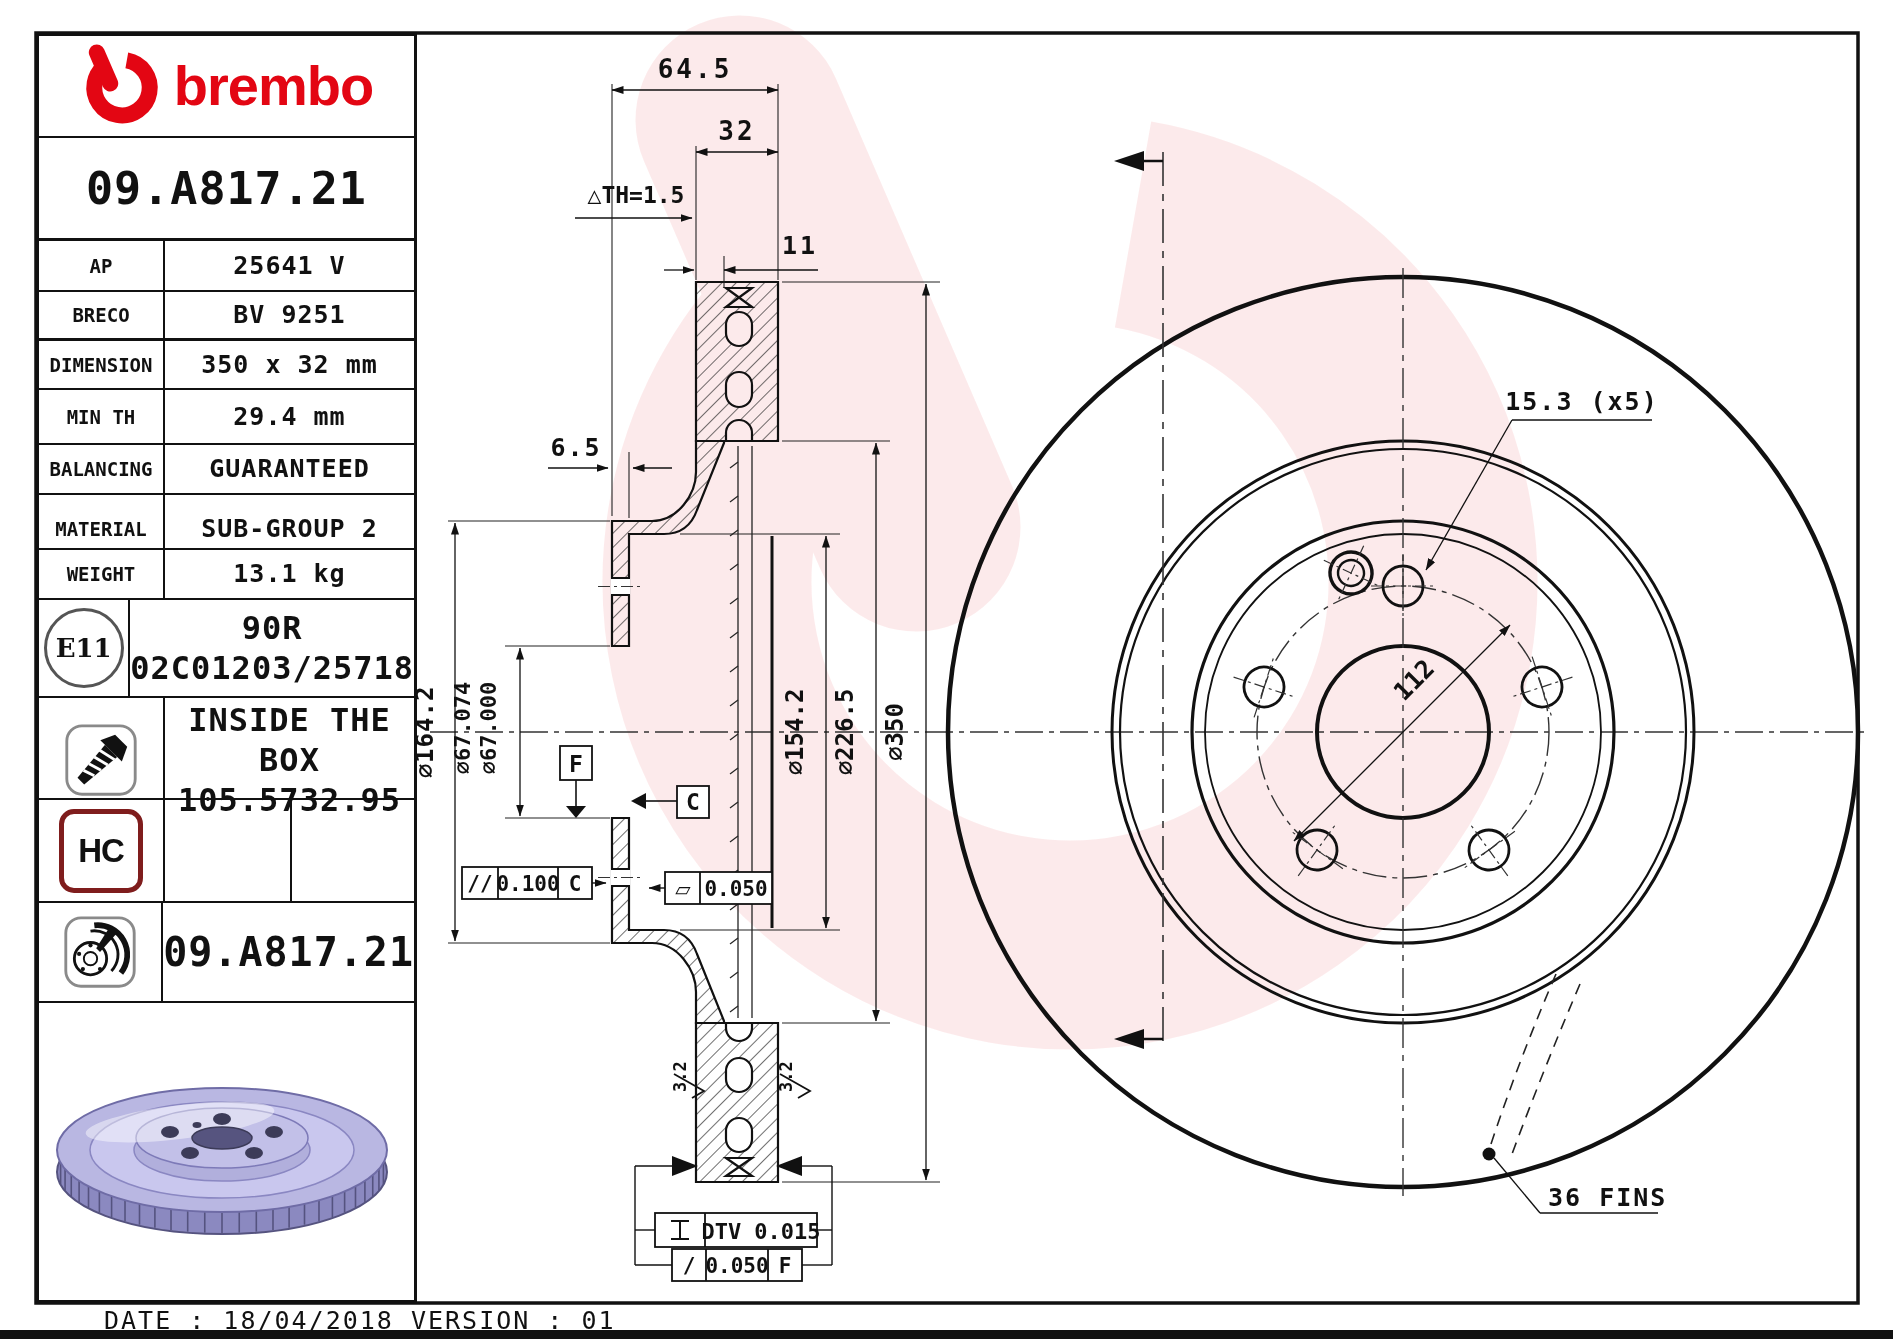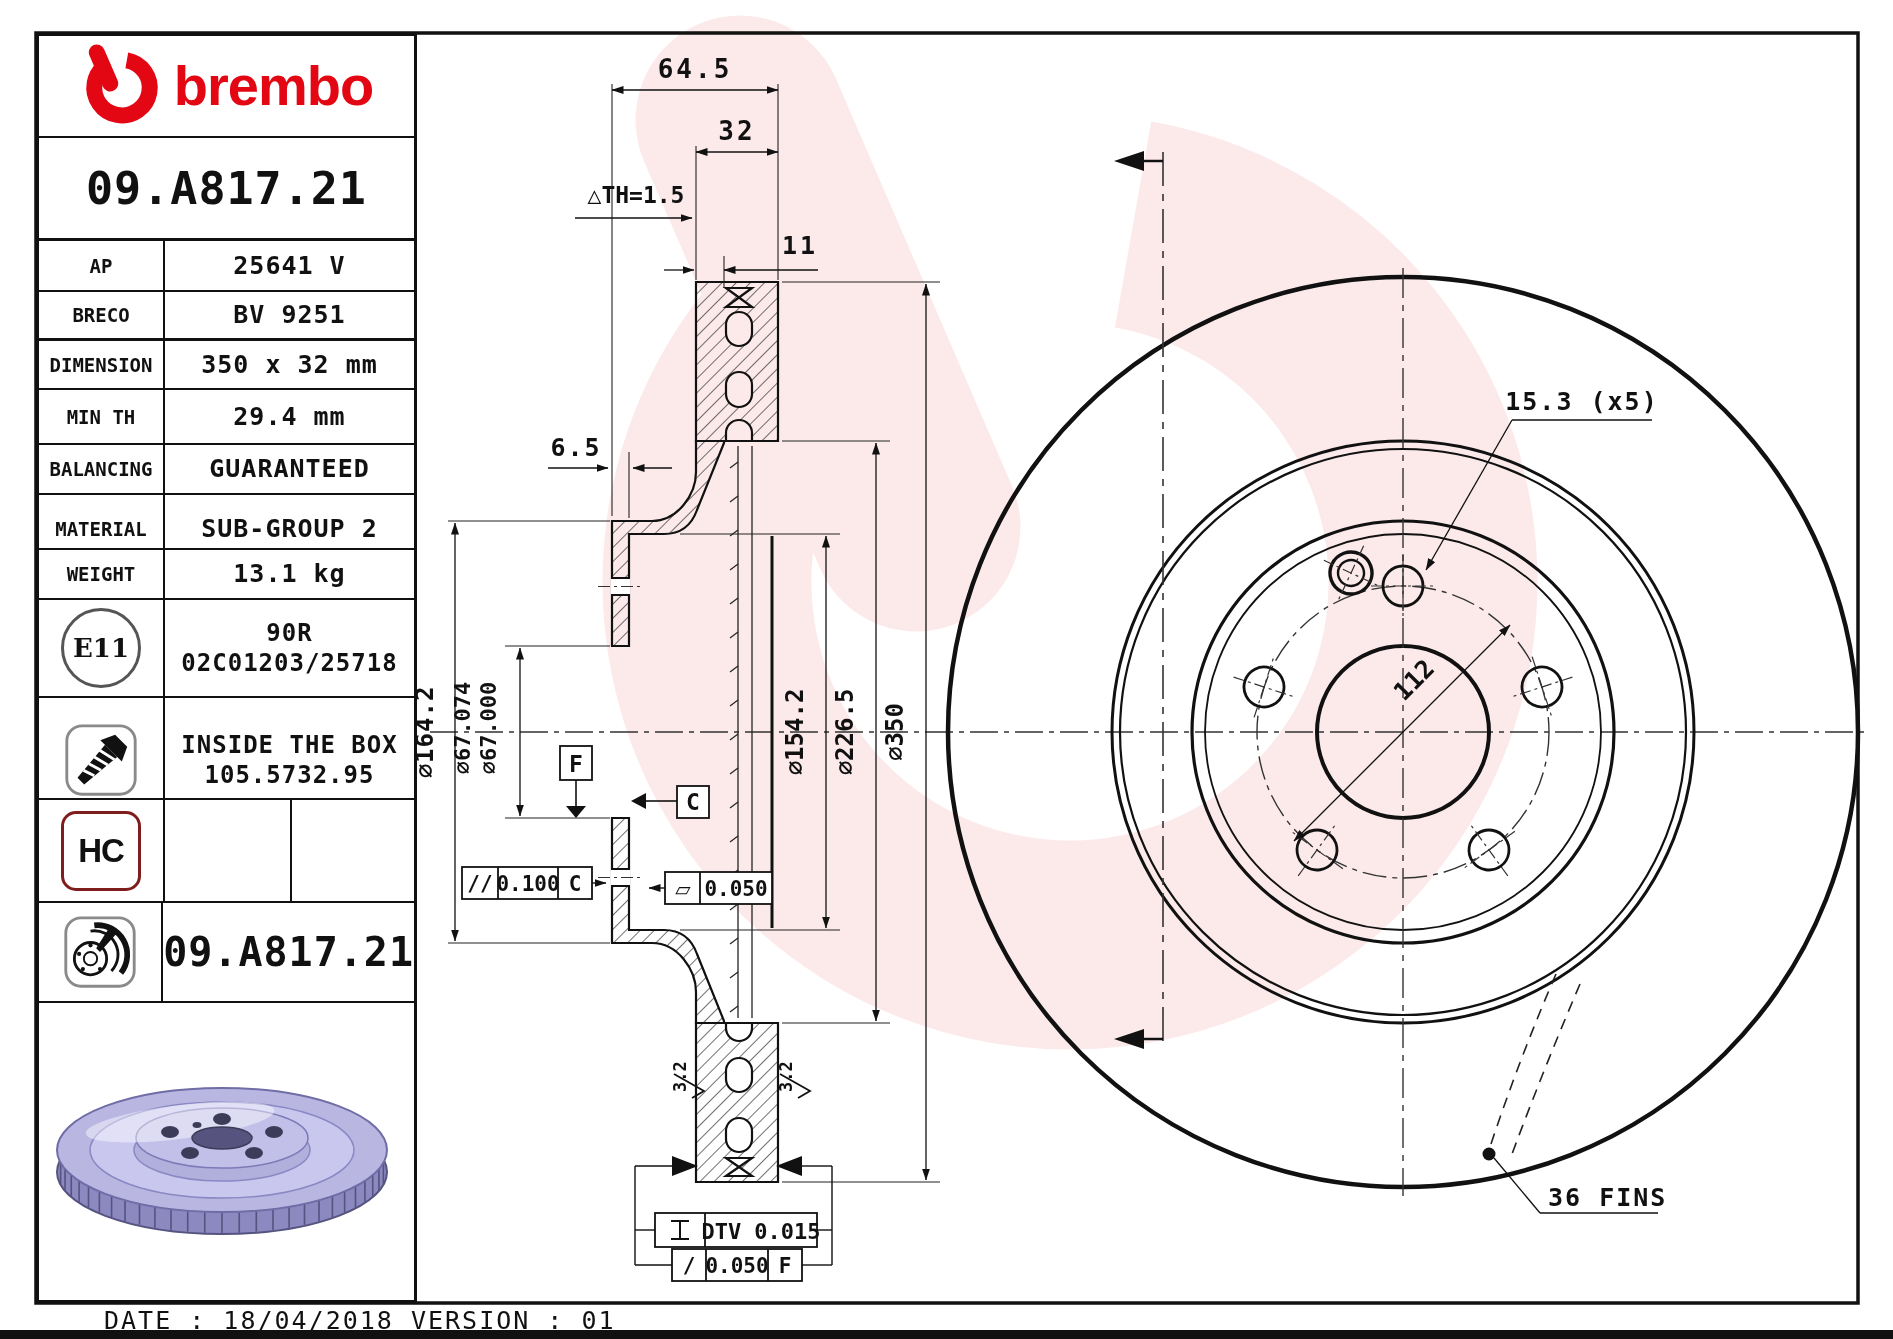--- a/index.html
+++ b/index.html
@@ -29,27 +29,27 @@
          font-size:19px;font-weight:700;letter-spacing:0px;}
   .vcell{flex:1;display:flex;align-items:center;justify-content:center;text-align:center;
          font-size:25px;font-weight:700;letter-spacing:1px;flex-direction:column;line-height:1.25;}
   .part-number{font-size:45px;font-weight:700;letter-spacing:1px;}
   .brand-word{color:#e30613;font-family:"Liberation Sans","DejaVu Sans",sans-serif;
               font-weight:800;font-size:56px;letter-spacing:-1px;line-height:1;}
   .hc-split{position:absolute;left:50%;top:0;width:0;height:100%;border-left:2px solid #111;}
   .badge-round{width:74px;height:74px;border:3px solid #555;border-radius:50%;display:flex;
                align-items:center;justify-content:center;font-family:"DejaVu Serif","Liberation Serif",serif;
                font-weight:700;font-size:26px;}
-  .badge-rect{width:74px;height:74px;border:3px solid #7f1d1d;border-radius:15px;display:flex;
+  .badge-rect{width:74px;height:74px;border:5px solid #7f1d1d;border-radius:15px;display:flex;
               align-items:center;justify-content:center;font-weight:700;font-size:33px;
               font-family:"Liberation Sans",sans-serif;letter-spacing:-1px;}
   .disc-part{font-size:40px;font-weight:700;letter-spacing:1px;}
   .footer-caption{position:absolute;left:104px;top:1306px;font-size:25px;font-weight:400;letter-spacing:2px;}
   .bottom-bar{position:absolute;left:0;top:1330px;width:1893px;height:9px;background:#111;}
-  .small2{font-size:24px;}
+  .small2{font-size:32px;}
   text{fill:#111;}
 </style>
 </head>
 <body>
 
 <div class="root">
 
 <svg class="drawing" viewBox="0 0 1893 1339">
   <defs>
     <marker id="ar" viewBox="0 0 12 8" refX="11.5" refY="4" markerWidth="12" markerHeight="8" markerUnits="userSpaceOnUse" orient="auto-start-reverse">

